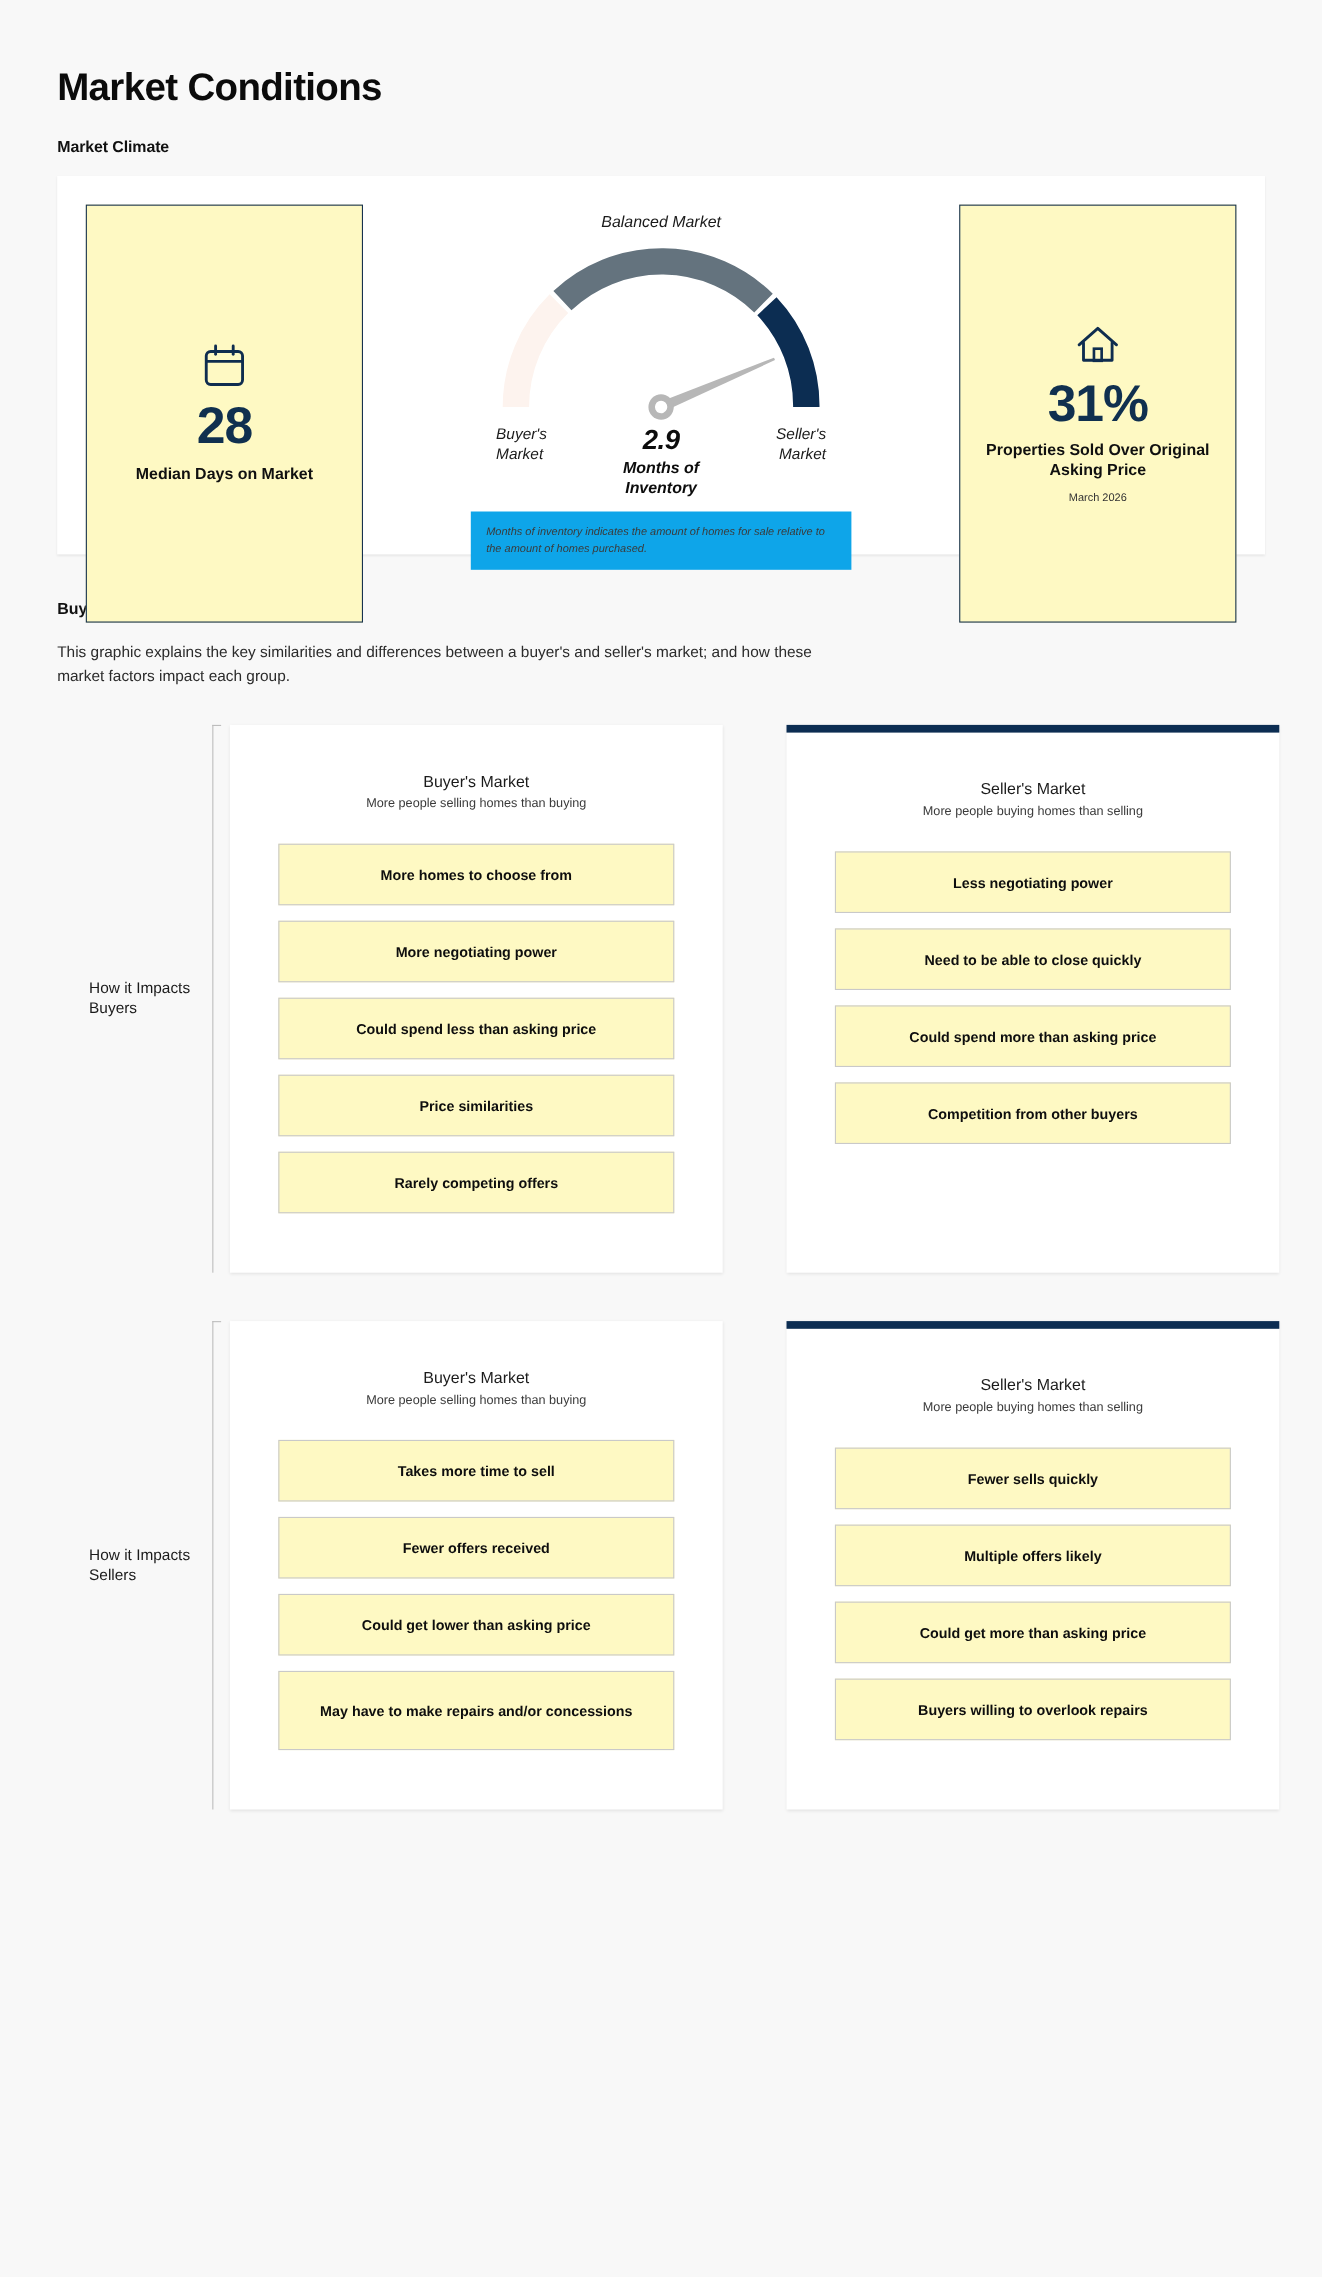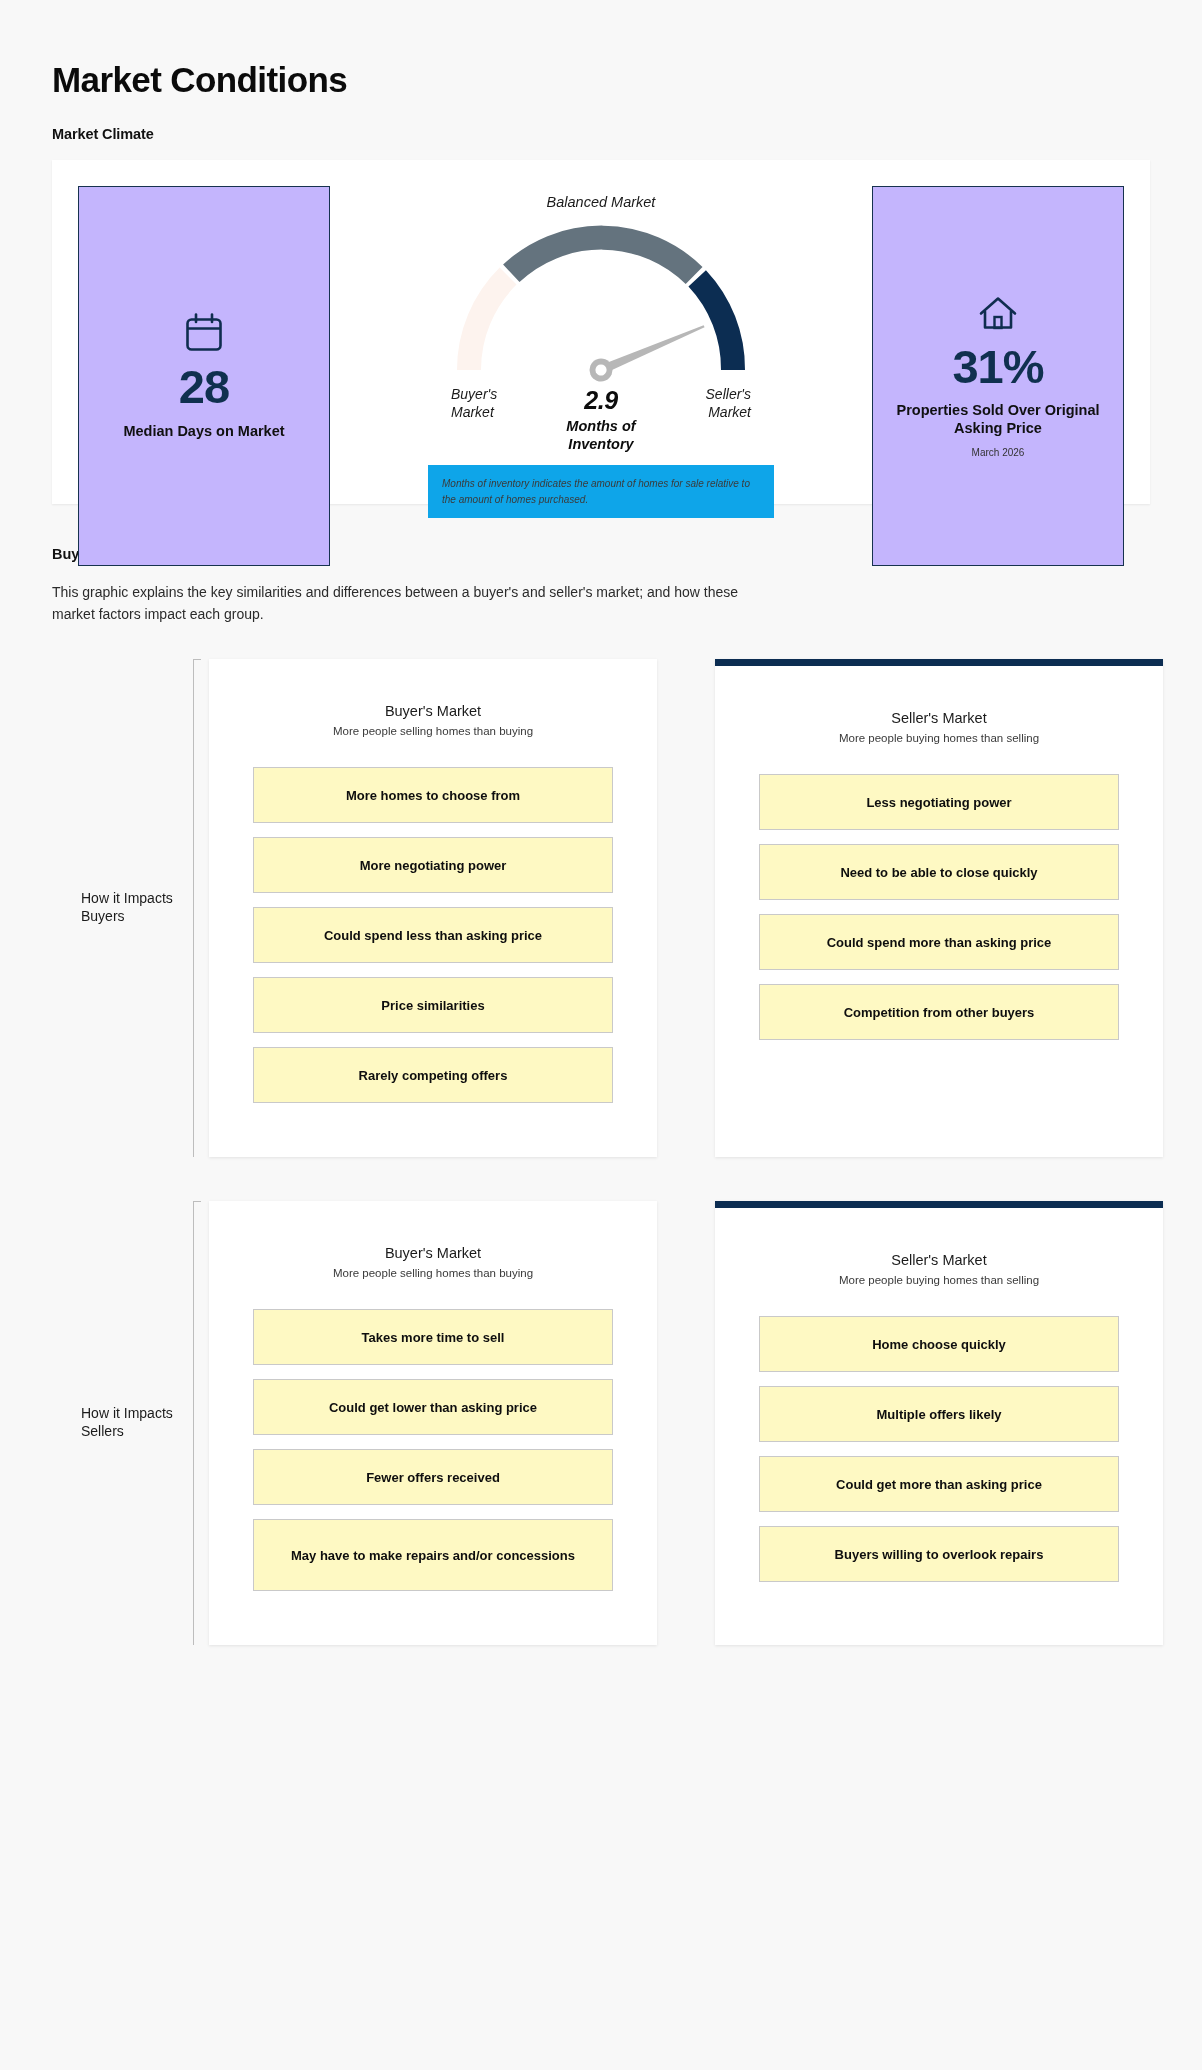--- a/index.html
+++ b/index.html
@@ -46,21 +46,21 @@
     justify-content: space-between;
     align-items: flex-start;
     height: 100%;
     padding: 26px 26px;
   }
 
   .metric-box {
     width: 252px;
     height: 380px;
     border: 1px solid #17324f;
-    background: #c4b5fd;
+    background: #fef9c3;
     display: flex;
     flex-direction: column;
     align-items: center;
     justify-content: center;
     text-align: center;
     margin-top: 0;
   }
   .metric-box.left { margin-left: 0px; }
   .metric-icon { color: #0f2d4f; line-height: 0; margin-bottom: 8px; }
   .metric-value {
@@ -337,28 +337,28 @@
       </div>
       <div class="spacer-band"></div>
       <div class="band">
         <div class="band-label">How it Impacts Sellers</div>
         <div class="bracket"></div>
         <div class="cols">
           <div class="mcard">
             <div class="mcard-title">Buyer's Market</div>
             <div class="mcard-sub">More people selling homes than buying</div>
             <div class="chip">Takes more time to sell</div>
+            <div class="chip">Fewer offers received</div>
             <div class="chip">Could get lower than asking price</div>
-            <div class="chip">Fewer offers received</div>
             <div class="chip tall">May have to make repairs and/or concessions</div>
           </div>
           <div class="mcard seller">
             <div class="mcard-title">Seller's Market</div>
             <div class="mcard-sub">More people buying homes than selling</div>
-            <div class="chip">Home choose quickly</div>
+            <div class="chip">Fewer sells quickly</div>
             <div class="chip">Multiple offers likely</div>
             <div class="chip">Could get more than asking price</div>
             <div class="chip">Buyers willing to overlook repairs</div>
           </div>
         </div>
       </div>
     </div>
 
 </div>
 

